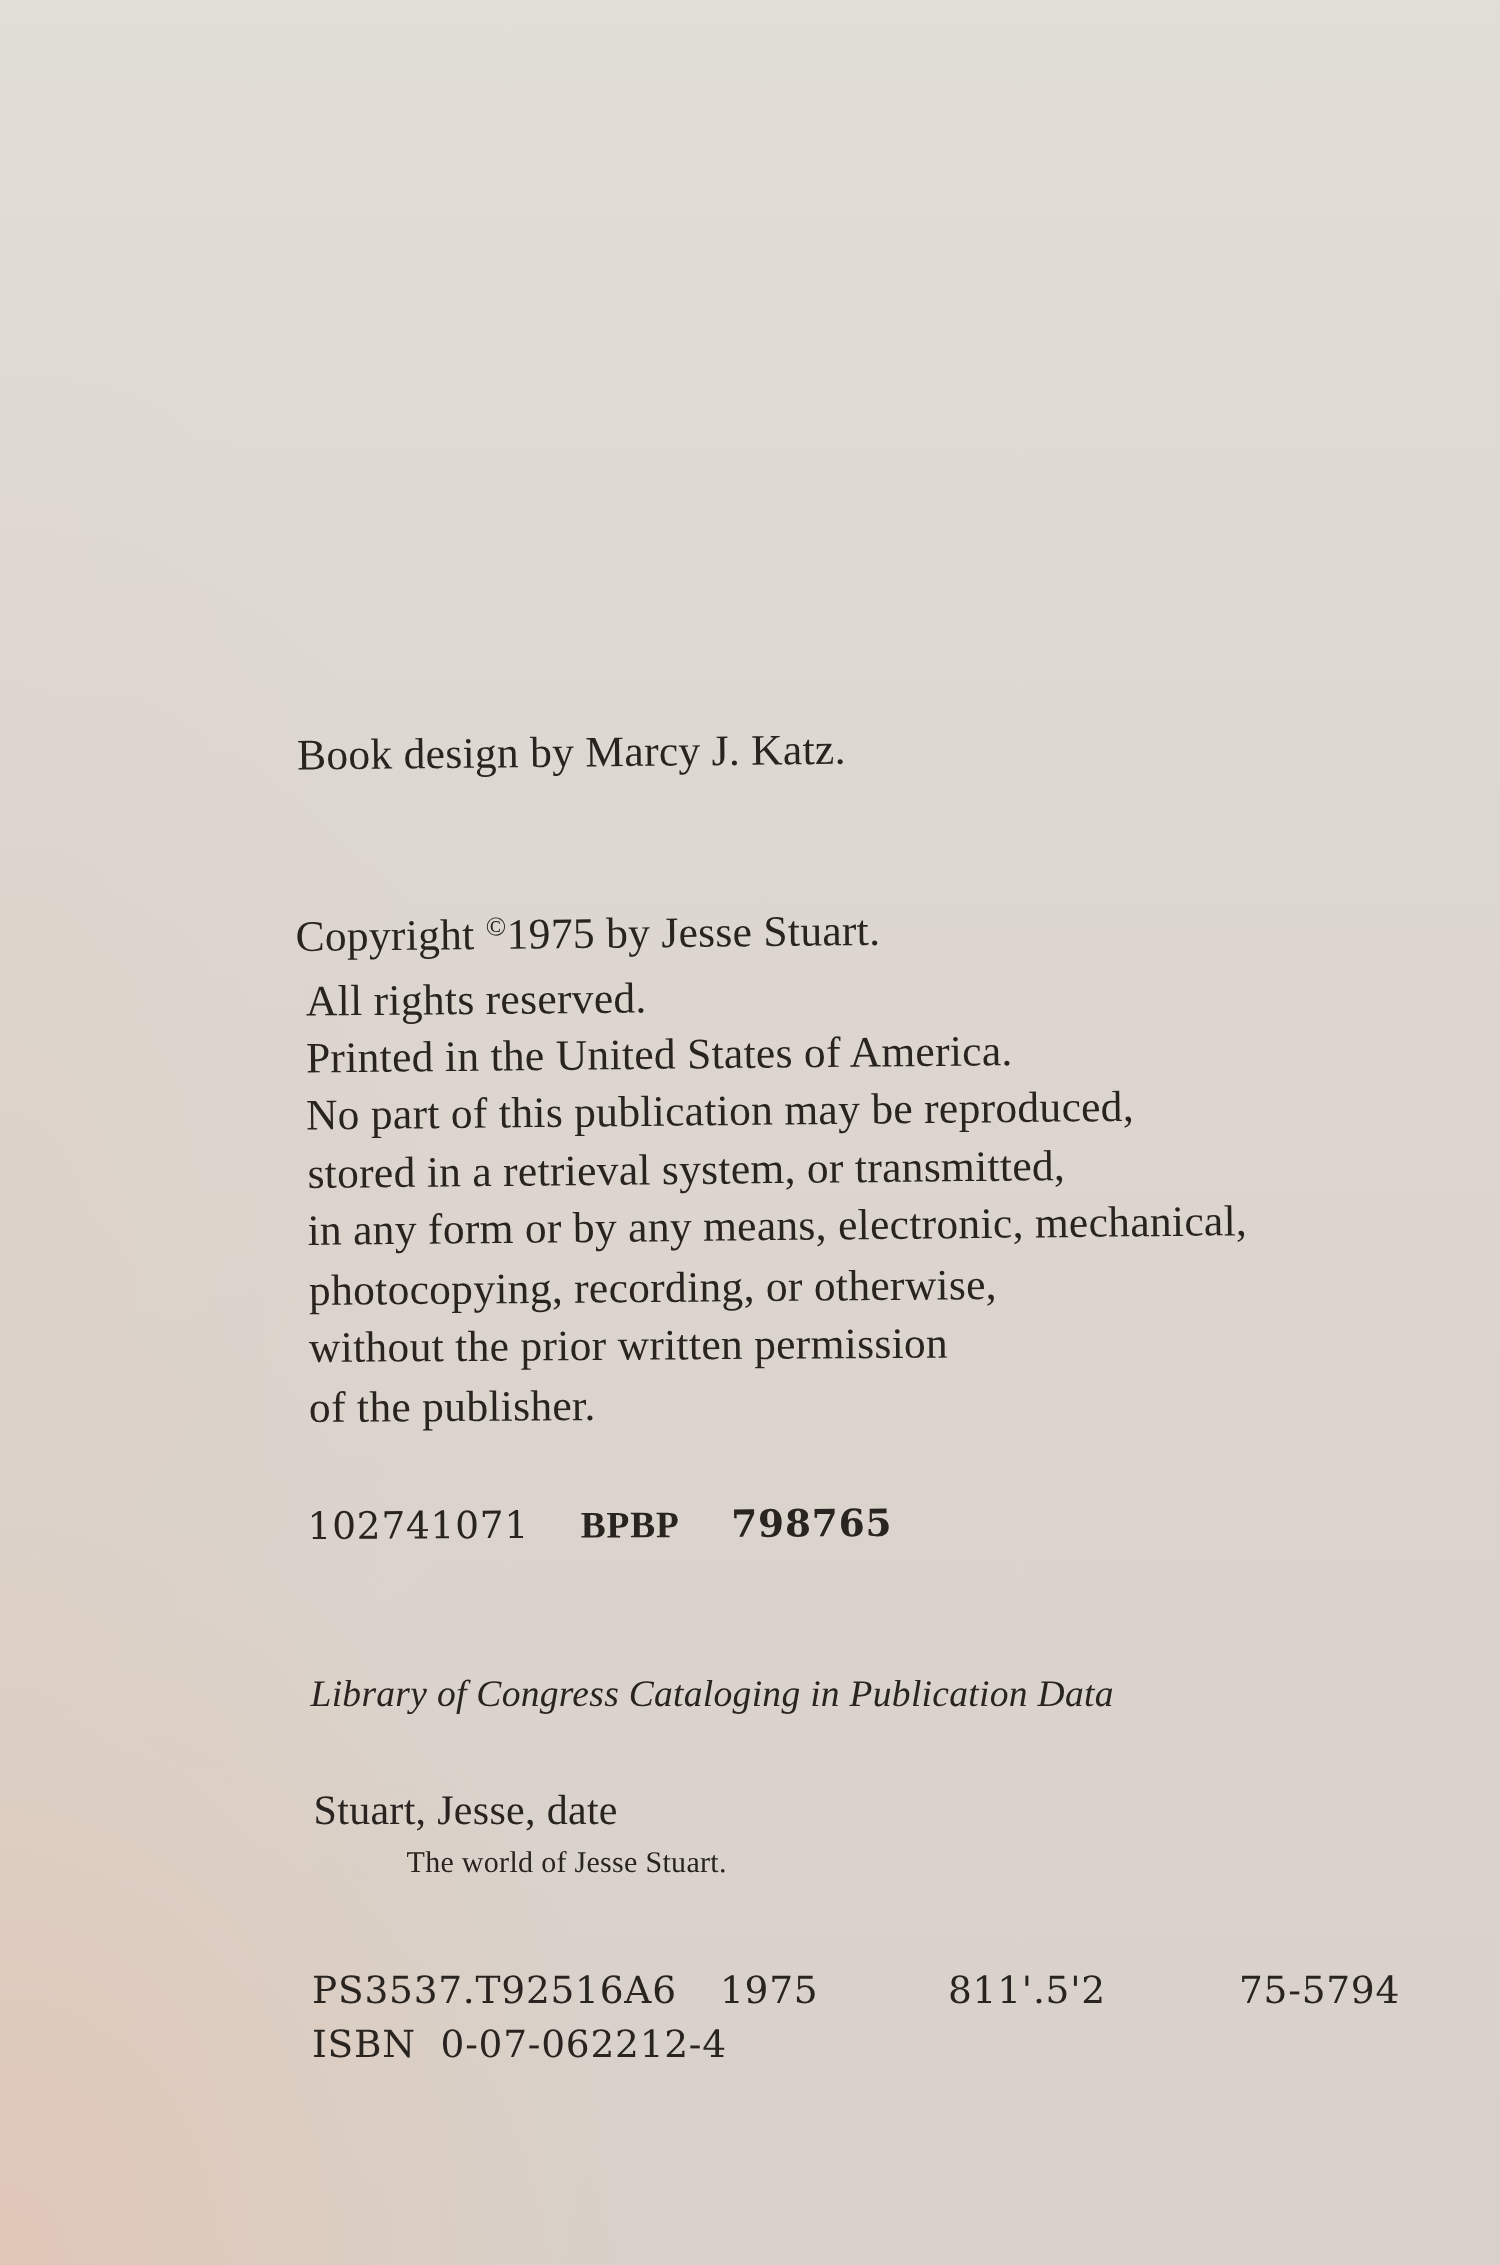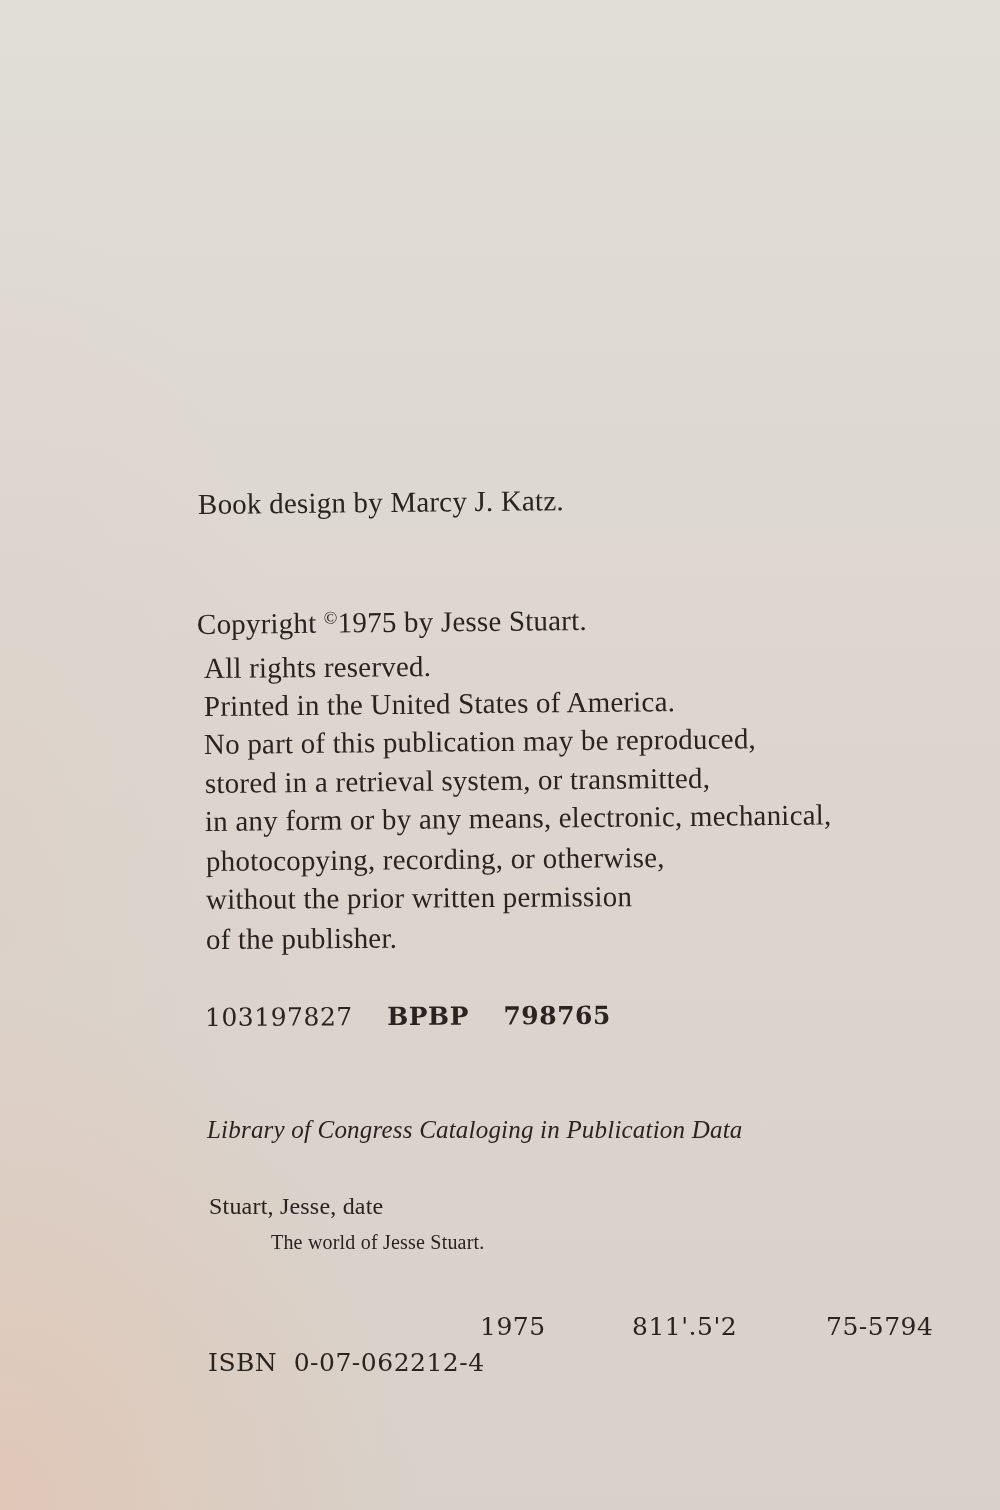--- a/index.html
+++ b/index.html
@@ -26,21 +26,21 @@
       line-height: 1;
       color: #2a2420;
       letter-spacing: 0.2px;
     }
     .italic { font-style: italic; }
     .mono-ish {
       font-family: "DejaVu Serif", "Liberation Serif", serif;
       font-size: 25px;
       letter-spacing: 0.5px;
     }
-    .bold { font-weight: bold; }
+    .bold { font-weight: bold; font-family: Liberation Serif, serif; }
     .sup {
       font-size: 18px;
       vertical-align: 9px;
     }
   </style>
 </head>
 <body>
 
 <div>
 
@@ -57,32 +57,33 @@
     <div class="line" style="left:204px; top:692px; transform: rotate(-0.6deg); transform-origin: left center;">Printed in the United States of America.</div>
     <div class="line" style="left:204px; top:730px; transform: rotate(-0.6deg); transform-origin: left center;">No part of this publication may be reproduced,</div>
     <div class="line" style="left:205px; top:769px; transform: rotate(-0.6deg); transform-origin: left center;">stored in a retrieval system, or transmitted,</div>
     <div class="line" style="left:205px; top:807px; transform: rotate(-0.6deg); transform-origin: left center;">in any form or by any means, electronic, mechanical,</div>
     <div class="line" style="left:206px; top:847px; transform: rotate(-0.5deg); transform-origin: left center;">photocopying, recording, or otherwise,</div>
     <div class="line" style="left:206px; top:885px; transform: rotate(-0.4deg); transform-origin: left center;">without the prior written permission</div>
     <div class="line" style="left:206px; top:925px; transform: rotate(-0.4deg); transform-origin: left center;">of the publisher.</div>
   </div>
 
   <div class="line mono-ish" style="left:205px; top:1005px; transform: rotate(-0.3deg); transform-origin: left center;">
-    <span>103197827</span>
+    <span>102741071</span>
     <span class="bold" style="margin-left:26px;">BPBP</span>
     <span style="margin-left:26px;font-weight:bold;">798765</span>
   </div>
 
   <div class="line italic" style="left:207px; top:1117px; font-size:25px;">Library of Congress Cataloging in Publication Data</div>
 
-  <div class="line" style="left:209px; top:1194px; font-size:24px;">Stuart, Jesse, date</div>
+  <div class="line" style="left:209px; top:1194px; font-size:28px;">Stuart, Jesse, date</div>
 
   <div class="line" style="left:271px; top:1232px; font-size:20px;">The world of Jesse Stuart.</div>
 
   <div class="line mono-ish" style="left:208px; top:1314px; width:730px;">
+    <span>PS3537.T92516A6</span>
     <span style="position:absolute; left:272px;">1975</span>
     <span style="position:absolute; left:424px;">811'.5'2</span>
     <span style="position:absolute; left:618px;text-align:right;">75-5794</span>
   </div>
 
   <div class="line mono-ish" style="left:208px; top:1350px;">
     <span>ISBN</span>
     <span style="margin-left:8px;">0-07-062212-4</span>
   </div>
 

